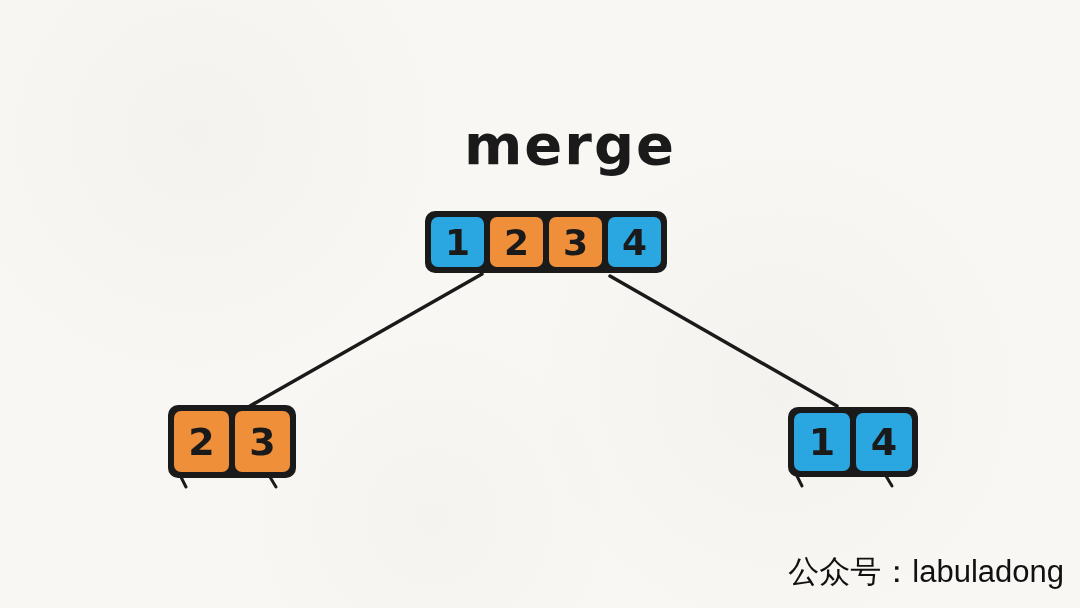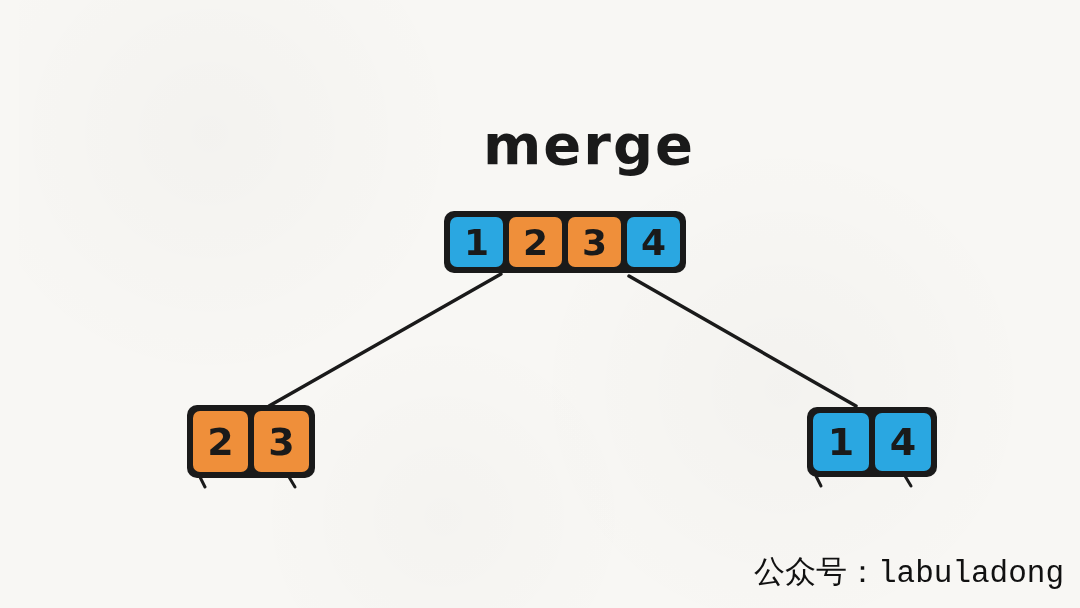--- a/index.html
+++ b/index.html
@@ -2,21 +2,21 @@
 <html style="--ink: #1a1a1a;"><head>
 <meta charset="utf-8">
 <style>
   :root{ --ink:#1a1a1a; }
   html,body{margin:0;padding:0;}
   body{
     width:1080px;height:608px;position:relative;overflow:hidden;
     font-family:"DejaVu Sans","Liberation Sans",sans-serif;
     background:#f8f7f4;
   }
-  .canvas{position:absolute;inset:0;margin-left:19px;}
+  .canvas{position:absolute;inset:0;}
   
   .paper{
     position:absolute;inset:0;pointer-events:none;
     background:
       radial-gradient(circle at 18% 22%, rgba(0,0,0,0.02), transparent 26%),
       radial-gradient(circle at 72% 64%, rgba(0,0,0,0.018), transparent 30%),
       radial-gradient(circle at 40% 85%, rgba(0,0,0,0.015), transparent 24%);
   }
   .title{
     position:absolute;left:440px;top:112px;width:260px;
@@ -41,21 +41,21 @@
   .array-root .cell{width:53px;height:50px;font-size:36px;}
   .array-left{left:168px;top:405px;}
   .array-left .cell{width:55px;height:61px;font-size:38px;}
   .array-right{left:788px;top:407px;}
   .array-right .cell{width:56px;height:58px;font-size:38px;}
   svg.links{position:absolute;inset:0;width:1080px;height:608px;pointer-events:none;}
   svg.links line{stroke:var(--ink);stroke-width:3.5;stroke-linecap:round;}
   svg.links line.foot{stroke-width:3;}
   .watermark{
     position:absolute;right:16px;top:551px;
-    font-family:Liberation Mono, monospace;
+    font-family:Liberation Sans, sans-serif;
     font-size:31px;color:#111;
     white-space:nowrap;
   }
 </style>
 </head>
 <body style="background: rgb(248, 247, 244);">
 
 <div class="canvas">
 
   <div class="paper"></div>

